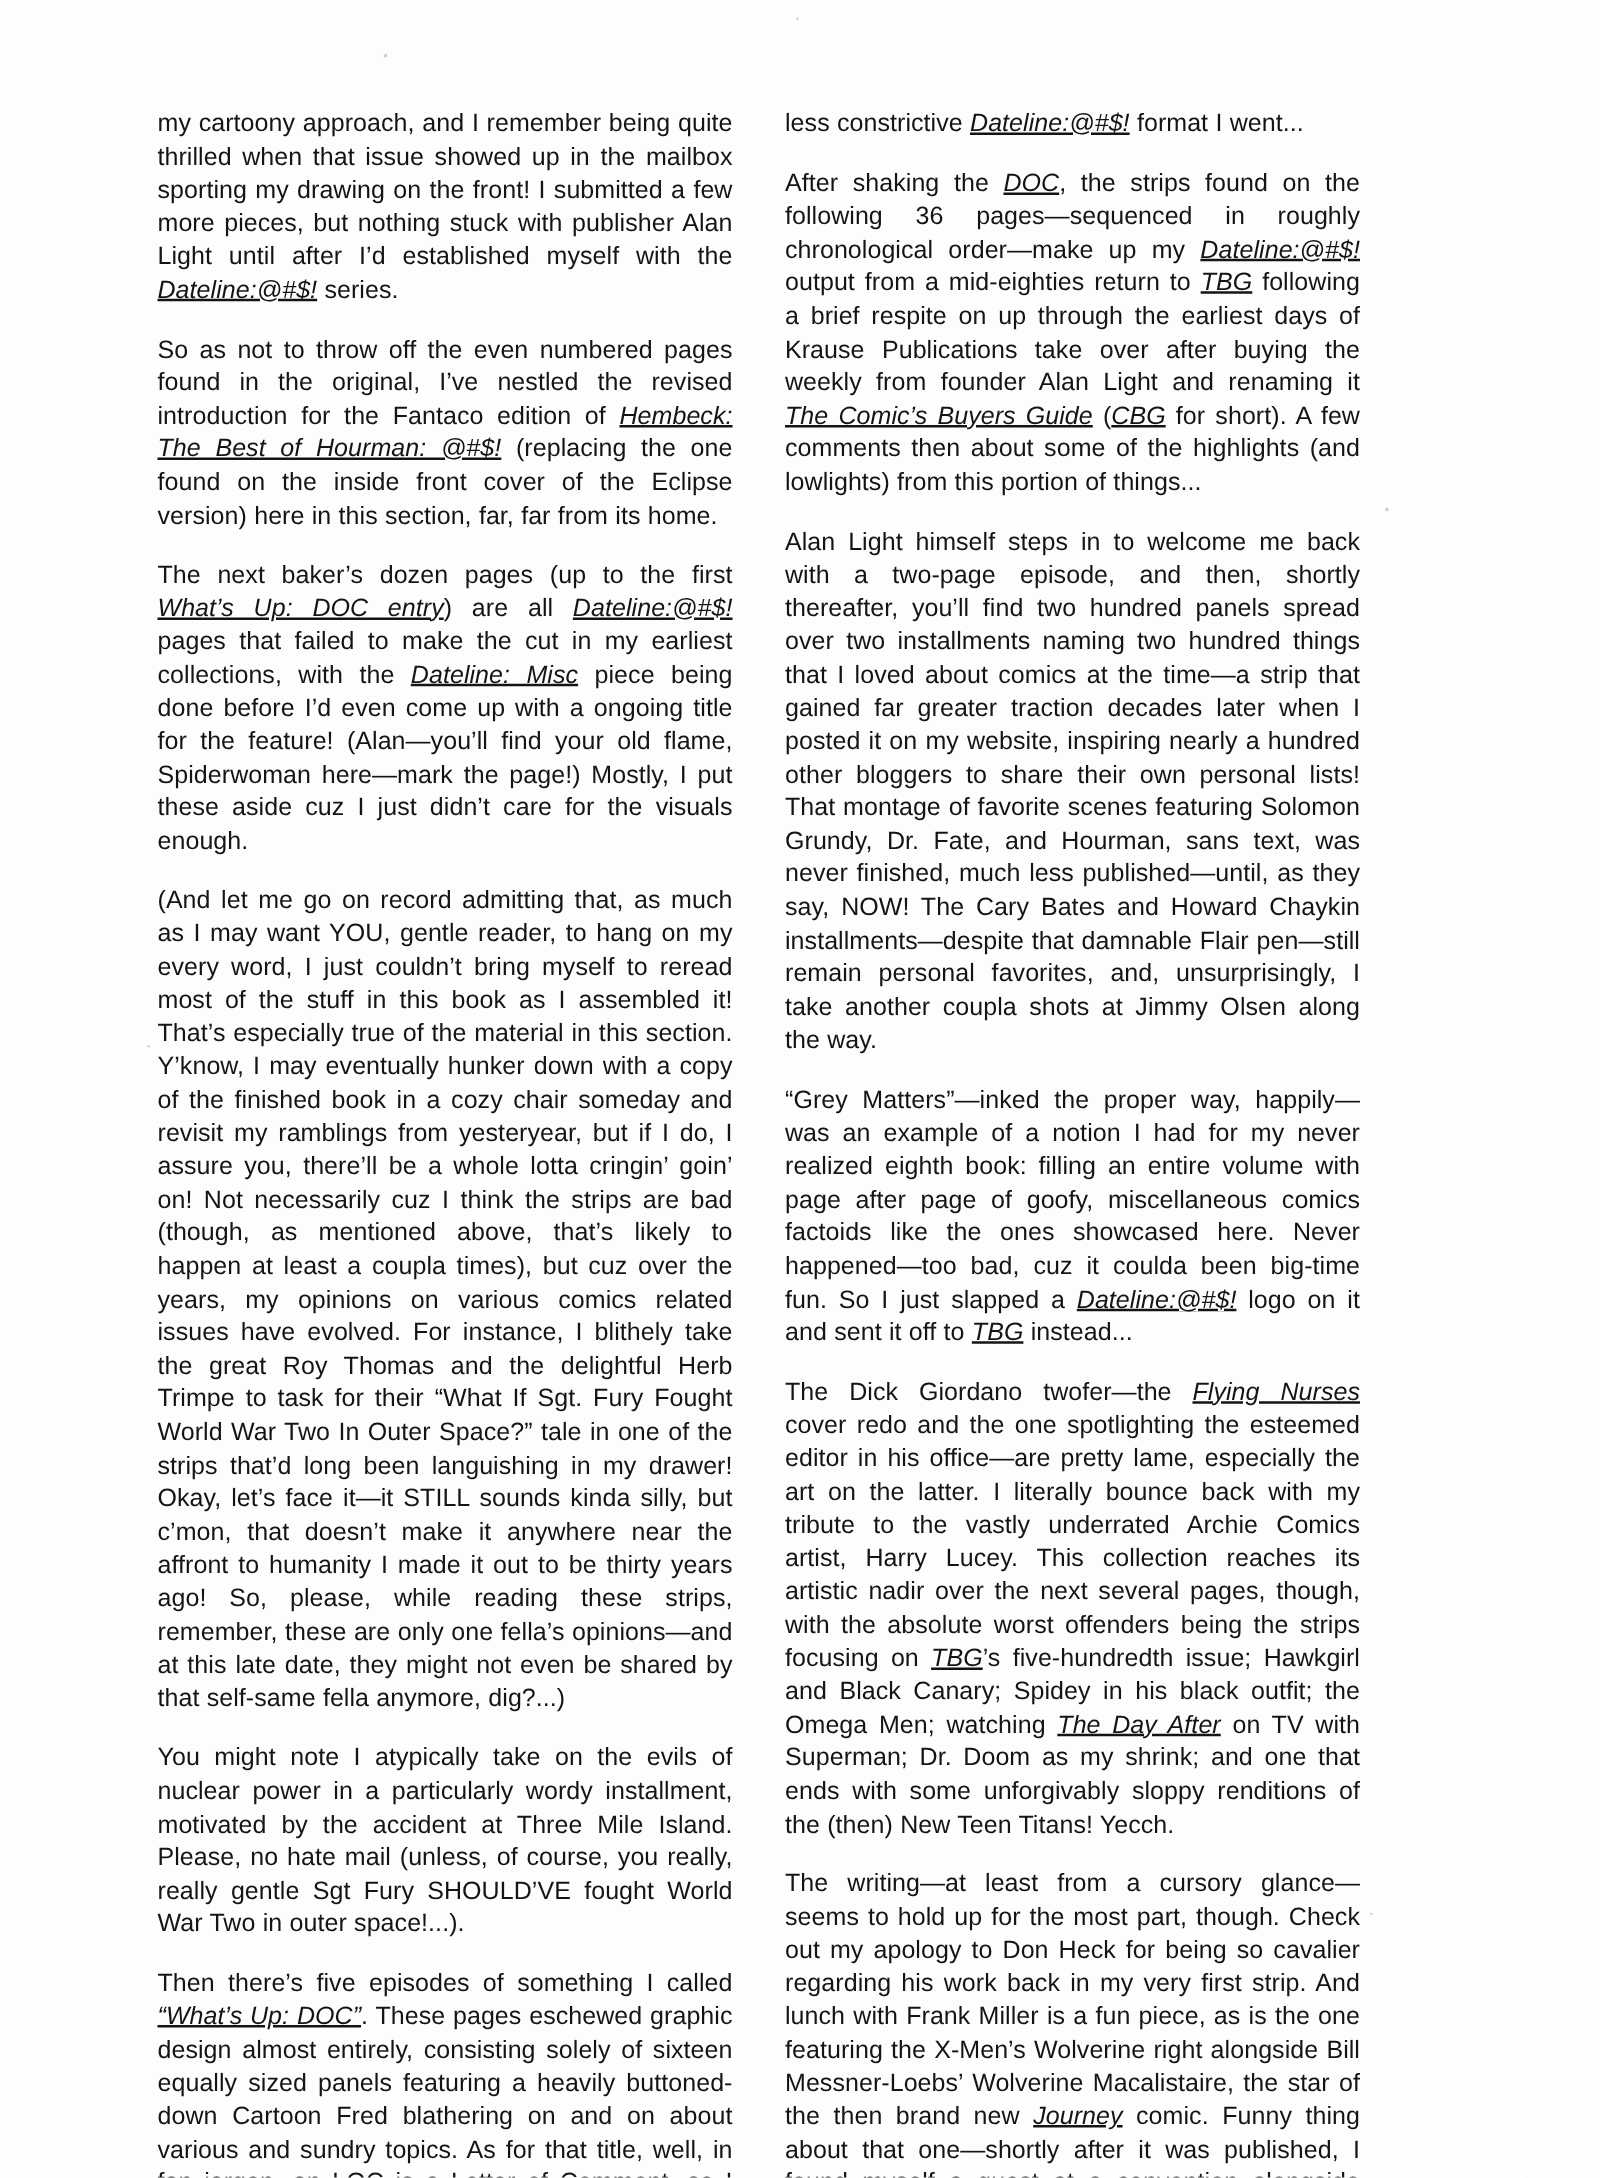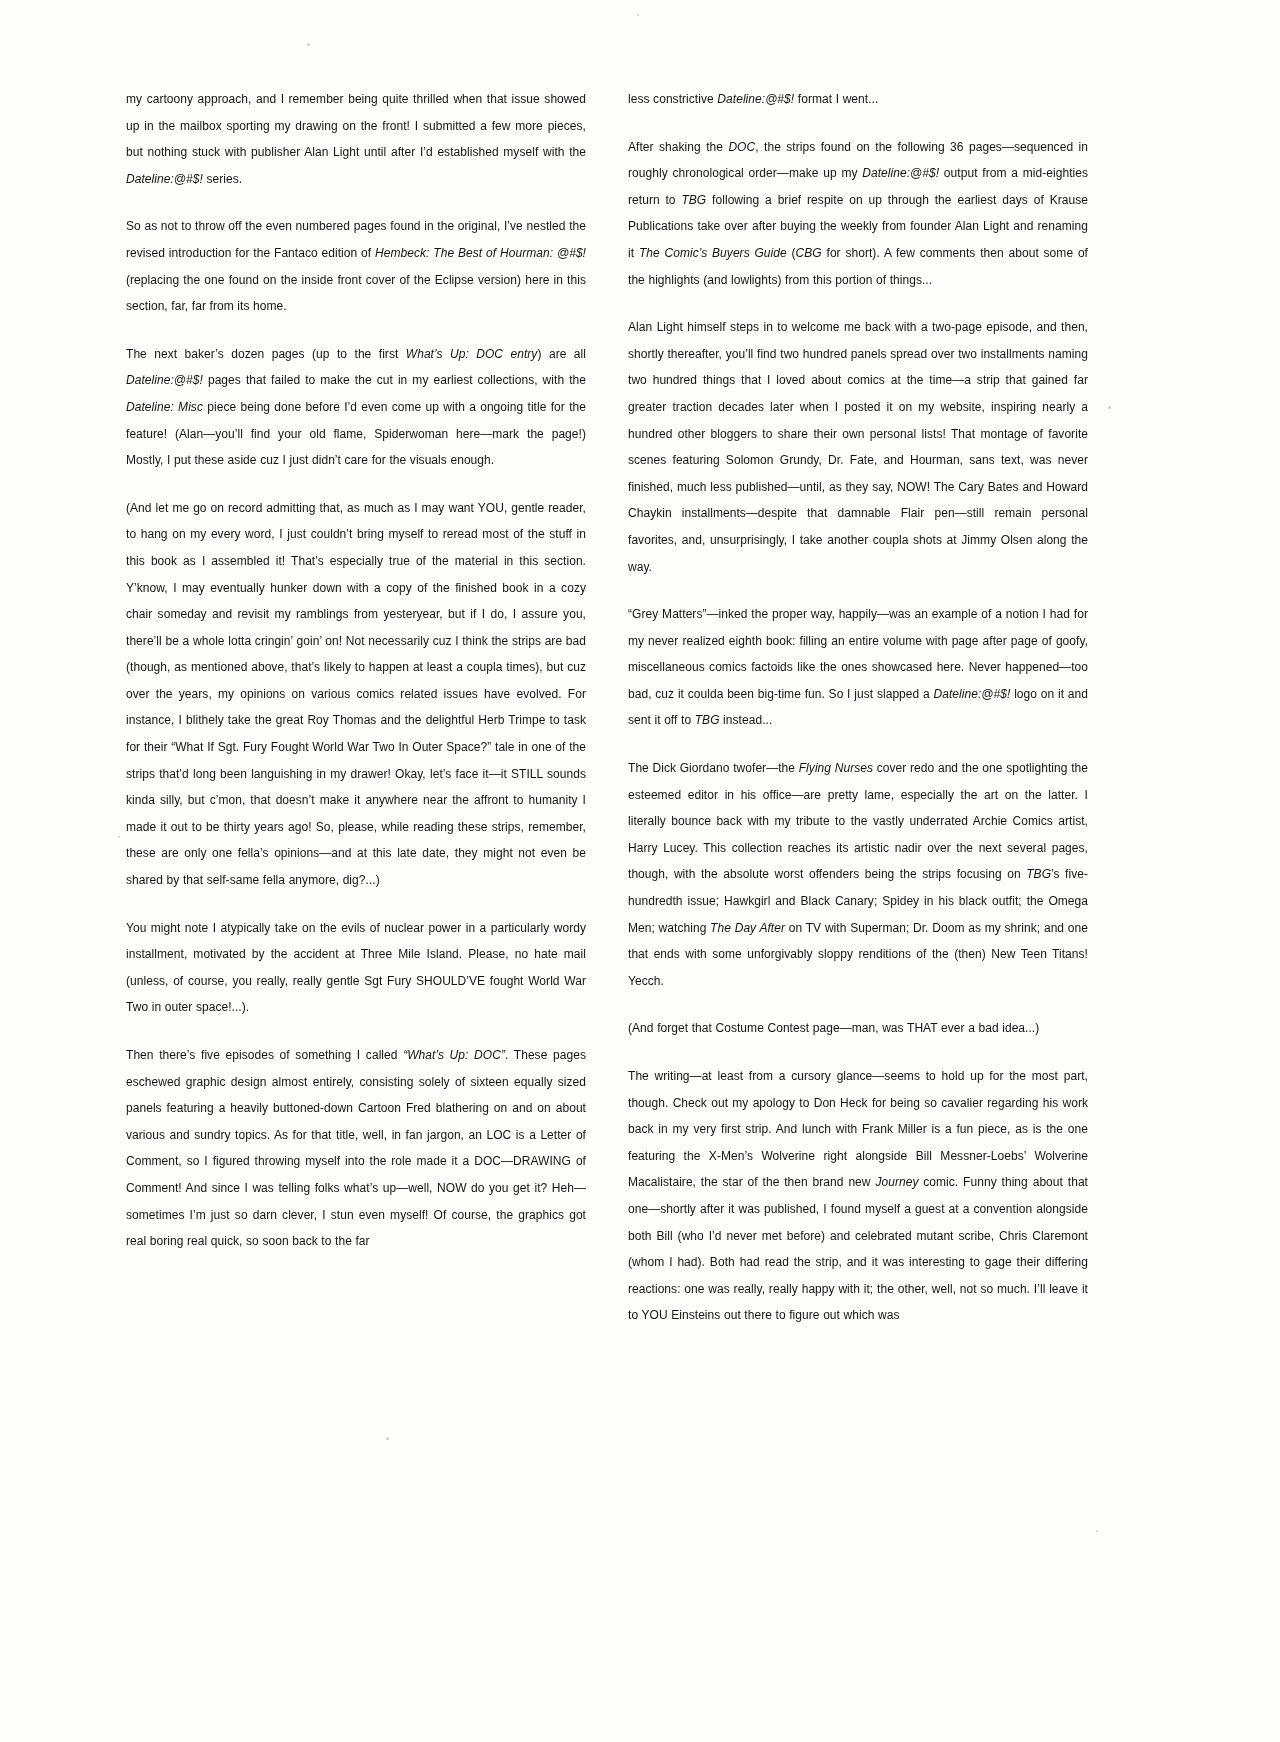--- a/index.html
+++ b/index.html
@@ -33,32 +33,32 @@
     align-items: flex-start;
   }
 
   .col {
     width: 460px;
     flex: 0 0 460px;
   }
 
   p.para {
     margin: 0 0 21px 0;
-    font-size: 12px;
+    font-size: 20px;
     line-height: 26.6px;
     text-align: justify;
     text-justify: inter-word;
     letter-spacing: 0.05px;
     word-spacing: 0.2px;
     color: #141414;
     -webkit-font-smoothing: none;
   }
   p.para:last-child { margin-bottom: 0; }
 
-  em { font-style: italic; }
+  em { font-style: italic; text-decoration: underline; }
 
   
   .speck {
     position: absolute;
     background: #cfcfcf;
     border-radius: 50%;
     pointer-events: none;
   }
 </style>
 </head>
@@ -83,17 +83,16 @@
     <p class="para">You might note I atypically take on the evils of nuclear power in a particularly wordy installment, motivated by the accident at Three Mile Island. Please, no hate mail (unless, of course, you really, really gentle Sgt Fury SHOULD’VE fought World War Two in outer space!...).</p>
     <p class="para">Then there’s five episodes of something I called <em>“What’s Up: DOC”</em>. These pages eschewed graphic design almost entirely, consisting solely of sixteen equally sized panels featuring a heavily buttoned-down Cartoon Fred blathering on and on about various and sundry topics. As for that title, well, in fan jargon, an LOC is a Letter of Comment, so I figured throwing myself into the role made it a DOC—DRAWING of Comment! And since I was telling folks what’s up—well, NOW do you get it? Heh—sometimes I’m just so darn clever, I stun even myself! Of course, the graphics got real boring real quick, so soon back to the far</p>
   </div>
 
   <div class="col">
     <p class="para">less constrictive <em>Dateline:@#$!</em> format I went...</p>
     <p class="para">After shaking the <em>DOC</em>, the strips found on the following 36 pages—sequenced in roughly chronological order—make up my <em>Dateline:@#$!</em> output from a mid-eighties return to <em>TBG</em> following a brief respite on up through the earliest days of Krause Publications take over after buying the weekly from founder Alan Light and renaming it <em>The Comic’s Buyers Guide</em> (<em>CBG</em> for short). A few comments then about some of the highlights (and lowlights) from this portion of things...</p>
     <p class="para">Alan Light himself steps in to welcome me back with a two-page episode, and then, shortly thereafter, you’ll find two hundred panels spread over two installments naming two hundred things that I loved about comics at the time—a strip that gained far greater traction decades later when I posted it on my website, inspiring nearly a hundred other bloggers to share their own personal lists! That montage of favorite scenes featuring Solomon Grundy, Dr. Fate, and Hourman, sans text, was never finished, much less published—until, as they say, NOW! The Cary Bates and Howard Chaykin installments—despite that damnable Flair pen—still remain personal favorites, and, unsurprisingly, I take another coupla shots at Jimmy Olsen along the way.</p>
     <p class="para">“Grey Matters”—inked the proper way, happily—was an example of a notion I had for my never realized eighth book: filling an entire volume with page after page of goofy, miscellaneous comics factoids like the ones showcased here. Never happened—too bad, cuz it coulda been big-time fun. So I just slapped a <em>Dateline:@#$!</em> logo on it and sent it off to <em>TBG</em> instead...</p>
     <p class="para">The Dick Giordano twofer—the <em>Flying Nurses</em> cover redo and the one spotlighting the esteemed editor in his office—are pretty lame, especially the art on the latter. I literally bounce back with my tribute to the vastly underrated Archie Comics artist, Harry Lucey. This collection reaches its artistic nadir over the next several pages, though, with the absolute worst offenders being the strips focusing on <em>TBG</em>’s five-hundredth issue; Hawkgirl and Black Canary; Spidey in his black outfit; the Omega Men; watching <em>The Day After</em> on TV with Superman; Dr. Doom as my shrink; and one that ends with some unforgivably sloppy renditions of the (then) New Teen Titans! Yecch.</p>
-    <p class="para">(And forget that Costume Contest page—man, was THAT ever a bad idea...)</p>
     <p class="para">The writing—at least from a cursory glance—seems to hold up for the most part, though. Check out my apology to Don Heck for being so cavalier regarding his work back in my very first strip. And lunch with Frank Miller is a fun piece, as is the one featuring the X-Men’s Wolverine right alongside Bill Messner-Loebs’ Wolverine Macalistaire, the star of the then brand new <em>Journey</em> comic. Funny thing about that one—shortly after it was published, I found myself a guest at a convention alongside both Bill (who I’d never met before) and celebrated mutant scribe, Chris Claremont (whom I had). Both had read the strip, and it was interesting to gage their differing reactions: one was really, really happy with it; the other, well, not so much. I’ll leave it to YOU Einsteins out there to figure out which was</p>
   </div>
 
 </div>
 
 </body></html>

